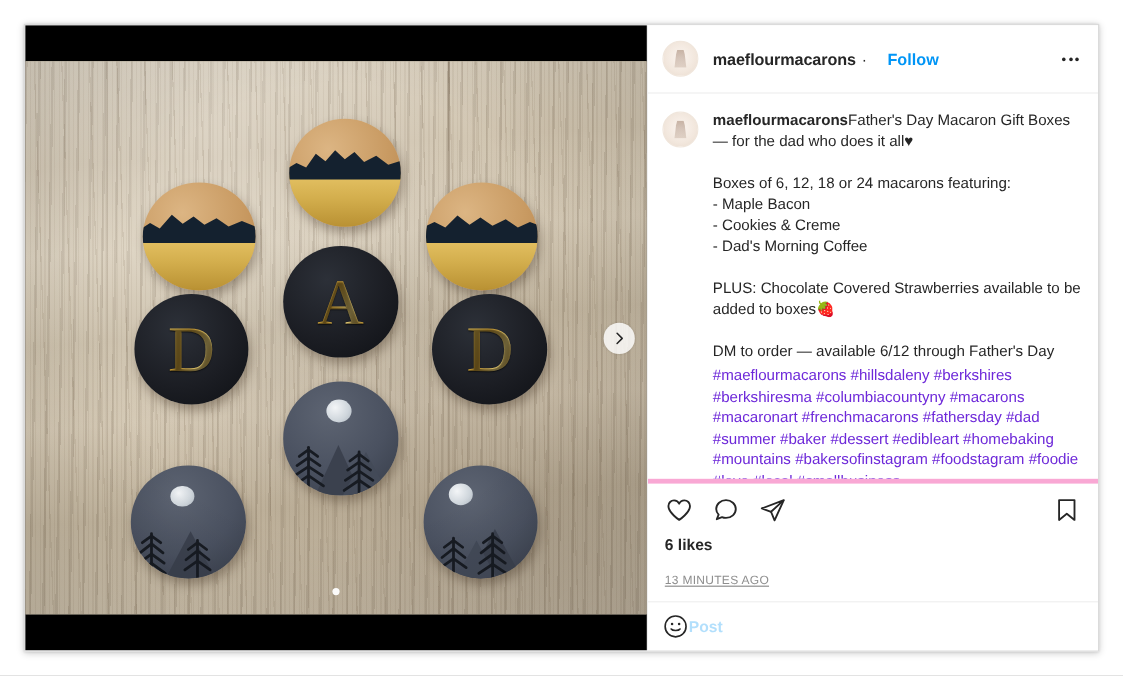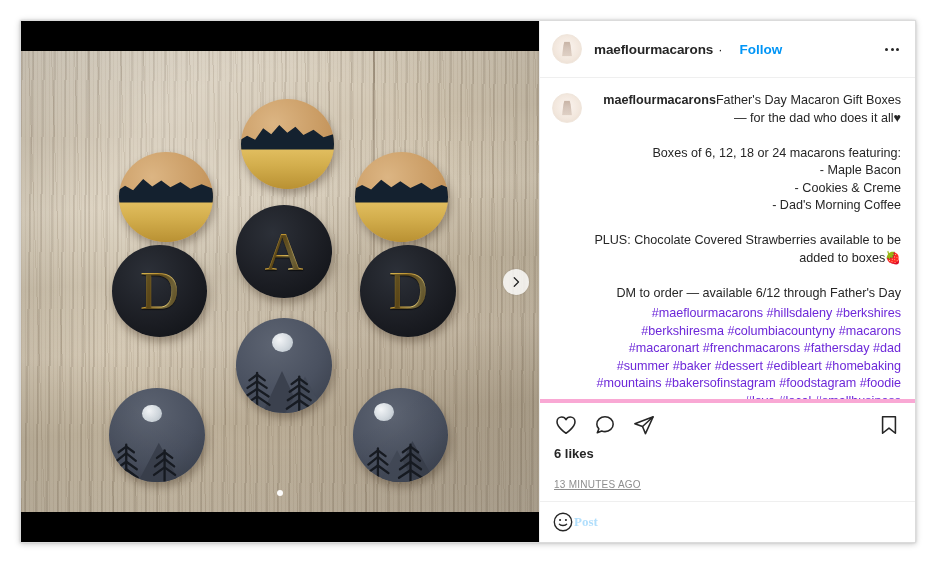--- a/index.html
+++ b/index.html
@@ -221,21 +221,20 @@
 
   
   .comments {
     flex: 1 1 auto;
     overflow: hidden;
     padding: 14px 16px 6px 12px;
   }
   .comment-row {
     display:flex;
     margin-bottom: 2px;
-    text-align: right;
   }
   .comment-row .avatar { margin-top: 1px; }
   .comment-body {
     margin-left: 12px;
     flex: 1 1 auto;
     min-width: 0;
   }
   .comment-text {
     font-size: 12.6px;
     line-height: 17.5px;
@@ -312,21 +311,21 @@
     background: transparent;
   }
   .comment-input::placeholder { color: #8e8e8e; }
   .post-btn {
     flex: 0 0 auto;
     font-size: 13px;
     font-weight: bold;
     color: #b2dffc;
     background: none;
     border: none;
-    font-family: Liberation Serif, serif;
+    font-family: Liberation Sans, sans-serif;
     cursor: default;
   }
 </style>
 </head>
 <body>
 
 <div class="page">
   <div class="post-window">
 
     <div class="media-pane">

